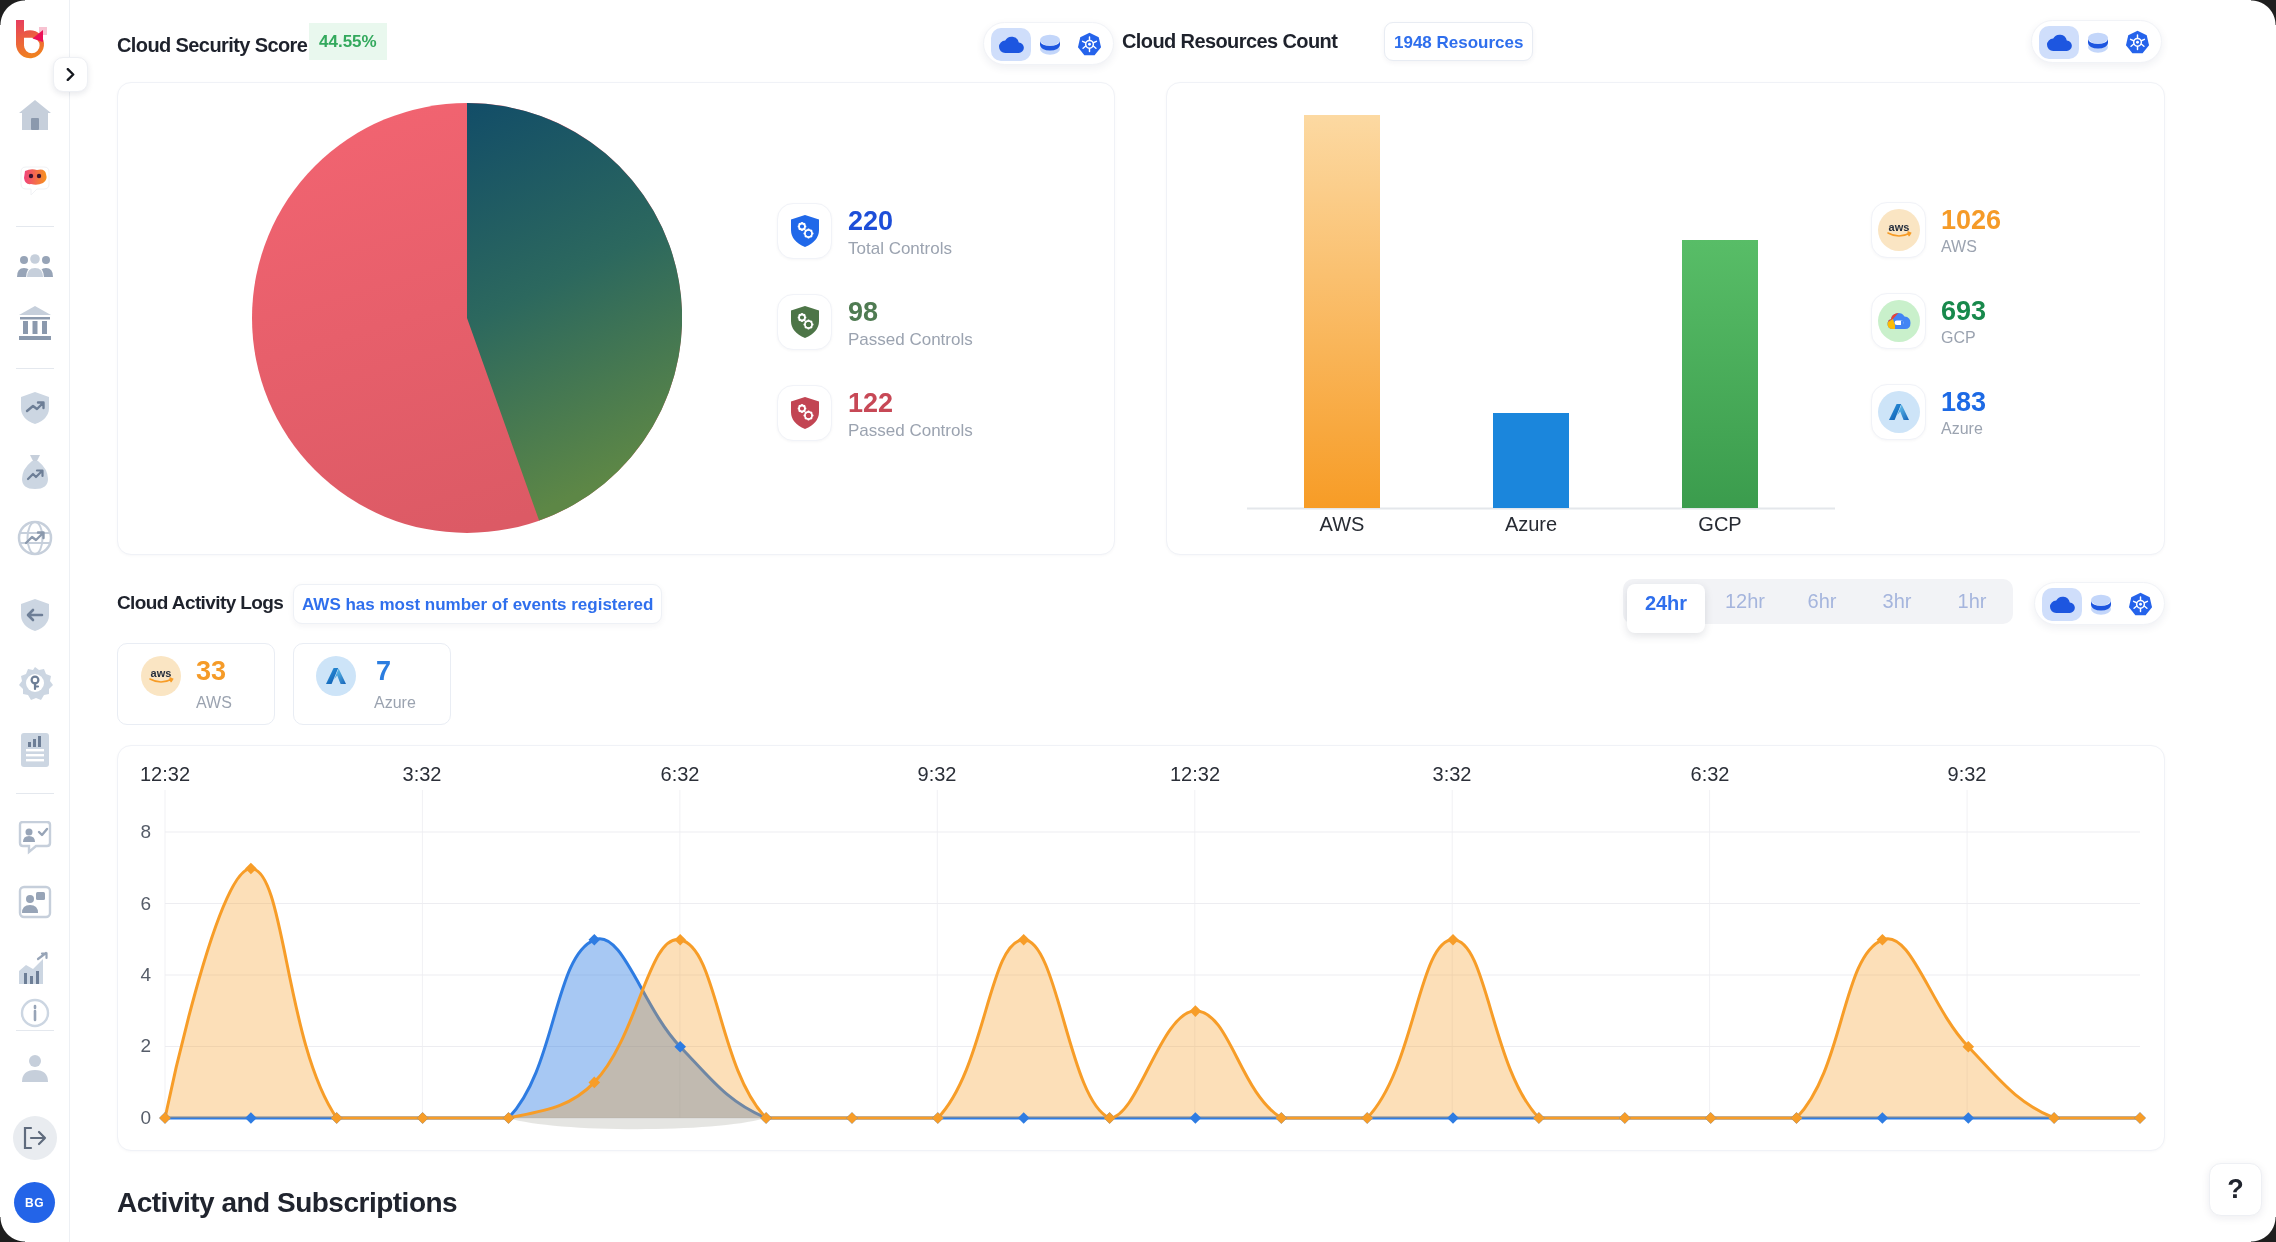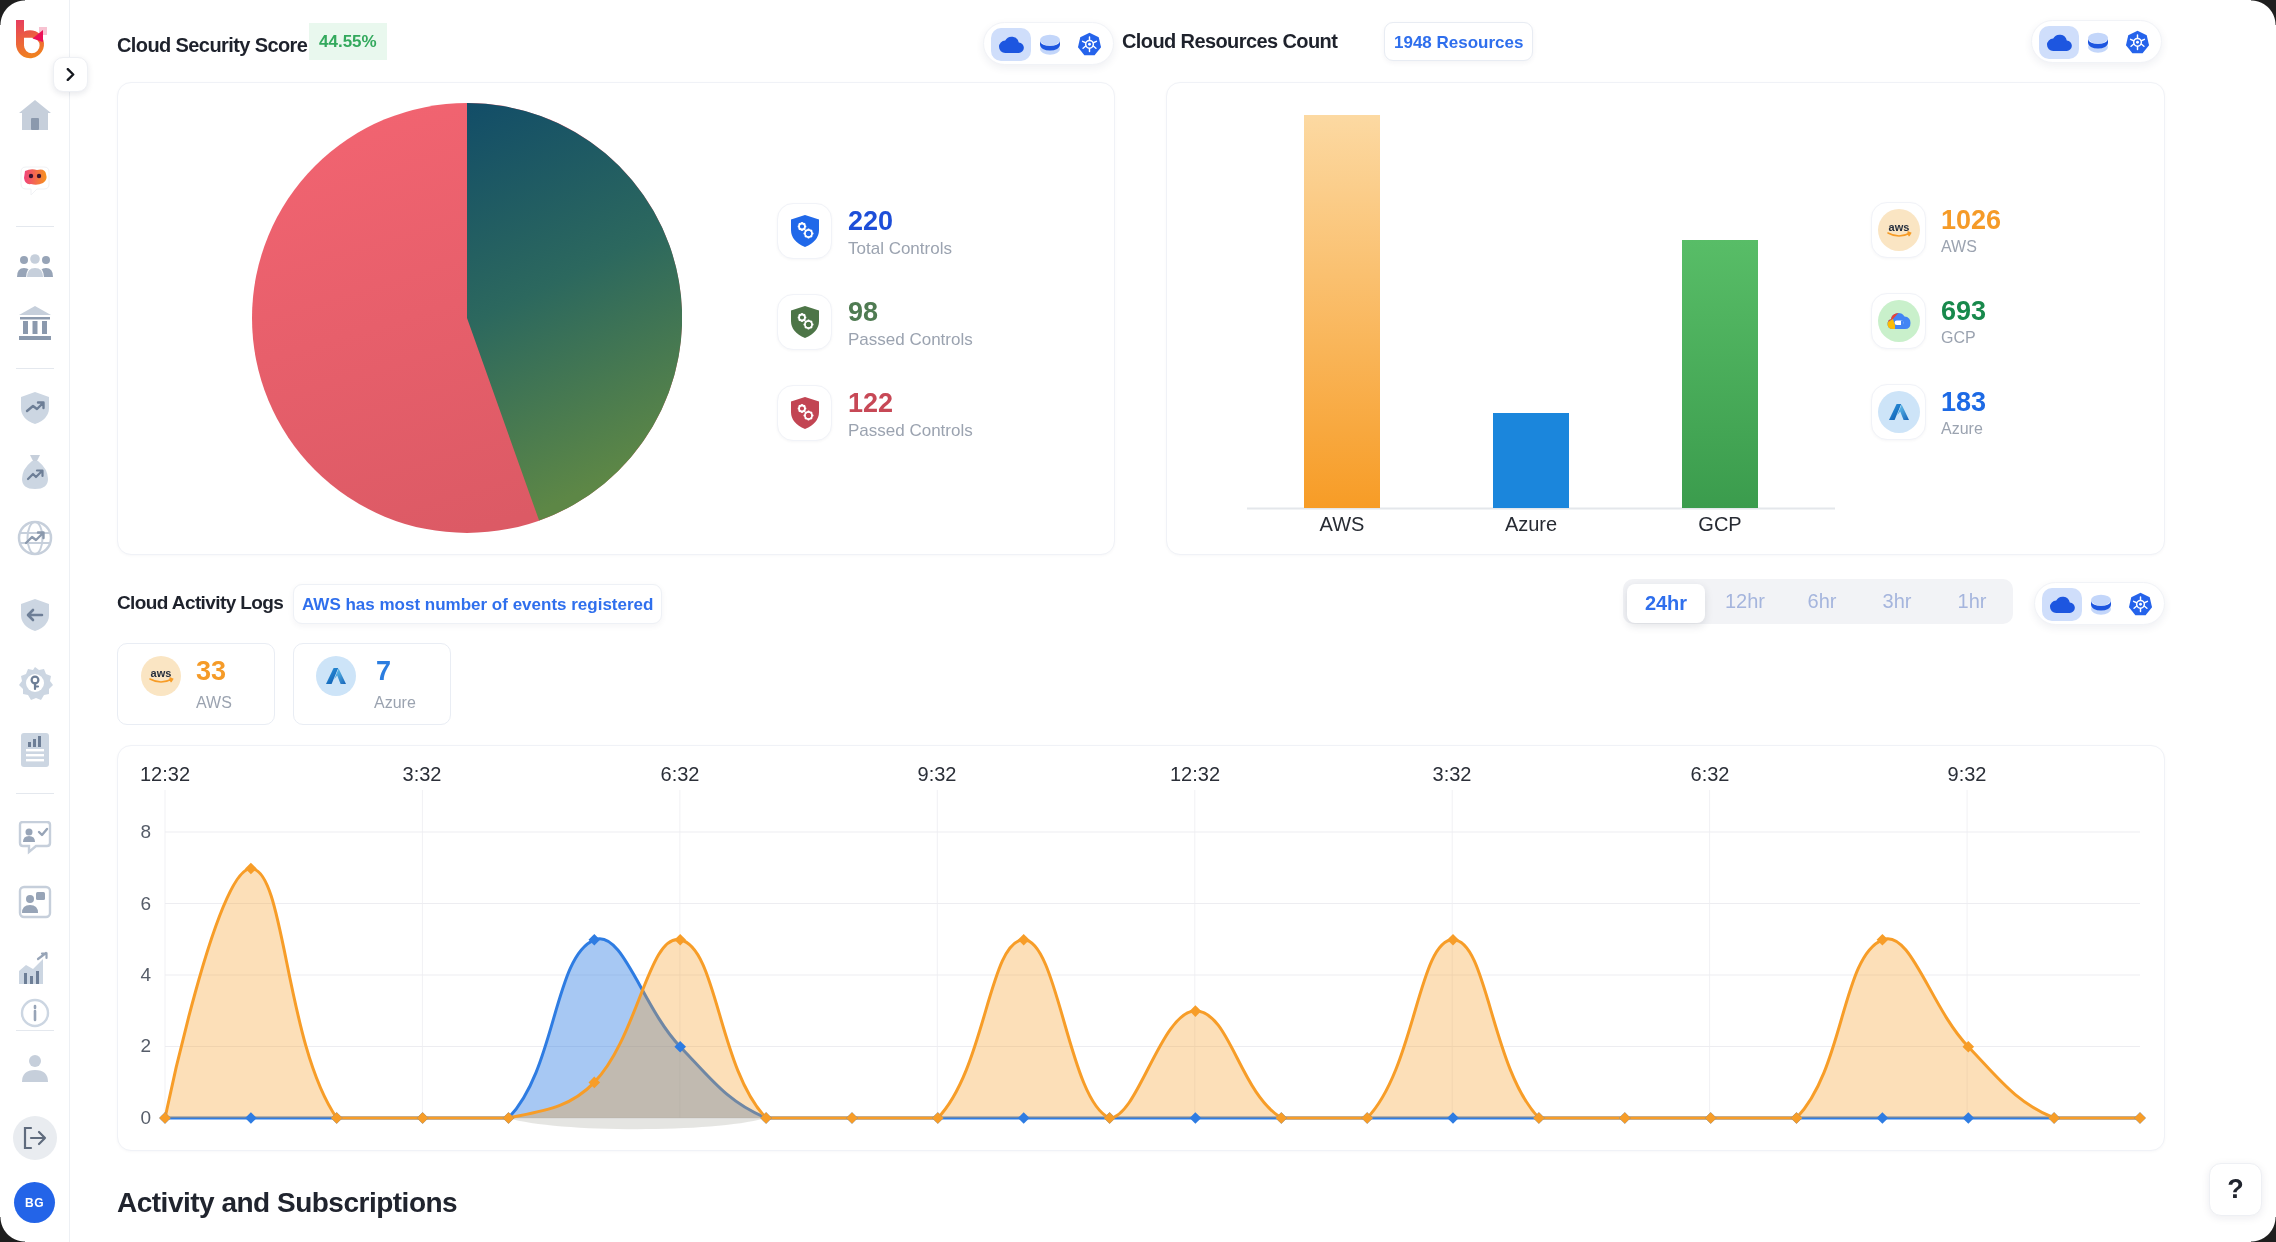--- a/index.html
+++ b/index.html
@@ -363,21 +363,21 @@
       </svg>
   </div>
 </div>
 <div class="statnum" style="left:1941px;top:387px;color:#1d6ae5;">183</div>
 <div class="gray-label" style="left:1941px;top:420px;font-size:16px;">Azure</div>
 
 <div class="h1" style="left:117px;top:592px;font-size:19px;">Cloud Activity Logs</div>
 <div class="abs" style="left:293px;top:584px;height:40px;line-height:40px;padding:0 8px;background:#fff;border:1px solid #eef1f6;border-radius:9px;color:#2f6fed;font-size:17px;font-weight:bold;box-shadow:0 2px 6px rgba(30,40,80,0.05);">AWS has most number of events registered</div>
 
 <div class="abs" style="left:1623px;top:579px;width:390px;height:45px;border-radius:10px;background:#f2f3f6;">
-  <div class="abs" style="left:4px;top:5px;width:78px;height:39px;background:#fff;border-radius:8px;box-shadow:0 3px 8px rgba(30,40,60,0.13);color:#2f6fed;font-size:20px;font-weight:bold;text-align:center;line-height:39px;">24hr</div>
+  <div class="abs" style="left:4px;top:5px;width:78px;height:49px;background:#fff;border-radius:8px;box-shadow:0 3px 8px rgba(30,40,60,0.13);color:#2f6fed;font-size:20px;font-weight:bold;text-align:center;line-height:39px;">24hr</div>
   <div class="abs" style="left:92px;top:0;width:60px;height:45px;line-height:45px;text-align:center;color:#a5b5dd;font-size:20px;">12hr</div>
   <div class="abs" style="left:170px;top:0;width:58px;height:45px;line-height:45px;text-align:center;color:#a5b5dd;font-size:20px;">6hr</div>
   <div class="abs" style="left:245px;top:0;width:58px;height:45px;line-height:45px;text-align:center;color:#a5b5dd;font-size:20px;">3hr</div>
   <div class="abs" style="left:320px;top:0;width:58px;height:45px;line-height:45px;text-align:center;color:#a5b5dd;font-size:20px;">1hr</div>
 </div>
 
 <div class="abs" style="left:117px;top:643px;width:158px;height:82px;background:#fff;border:1px solid #e9edf4;border-radius:10px;">
   <div style="position:absolute;left:23px;top:12px;width:40px;height:40px;border-radius:50%;background:#fae5c3;display:flex;align-items:center;justify-content:center;">
     <svg width="30" height="20" viewBox="0 0 30 20">
         <text x="15" y="11" font-size="11" font-weight="bold" fill="#252f3e" text-anchor="middle" font-family="Liberation Sans">aws</text>

